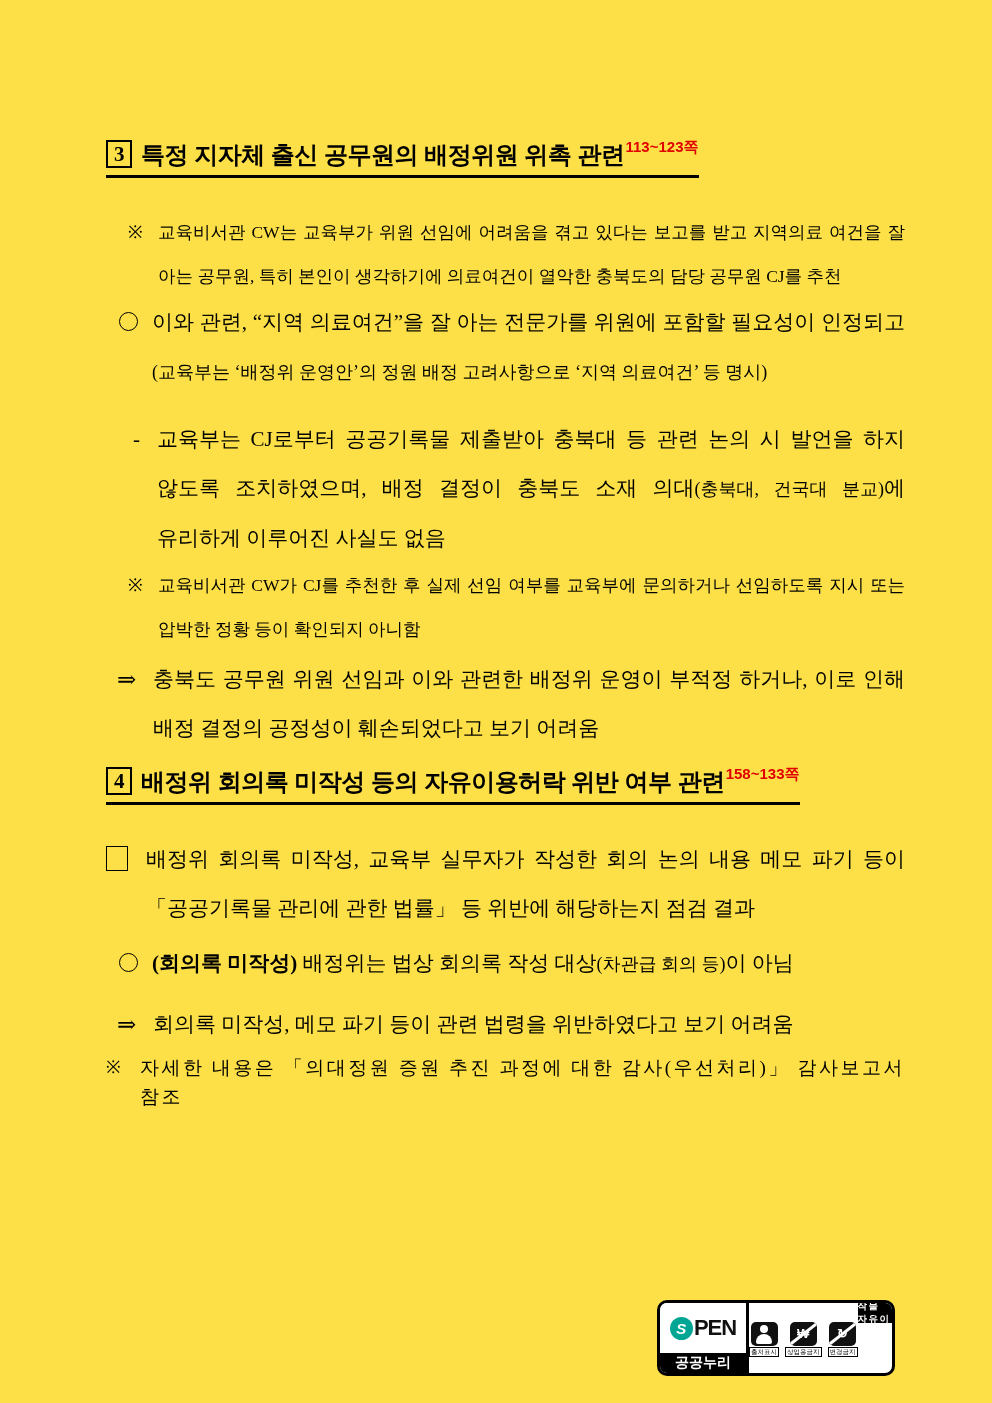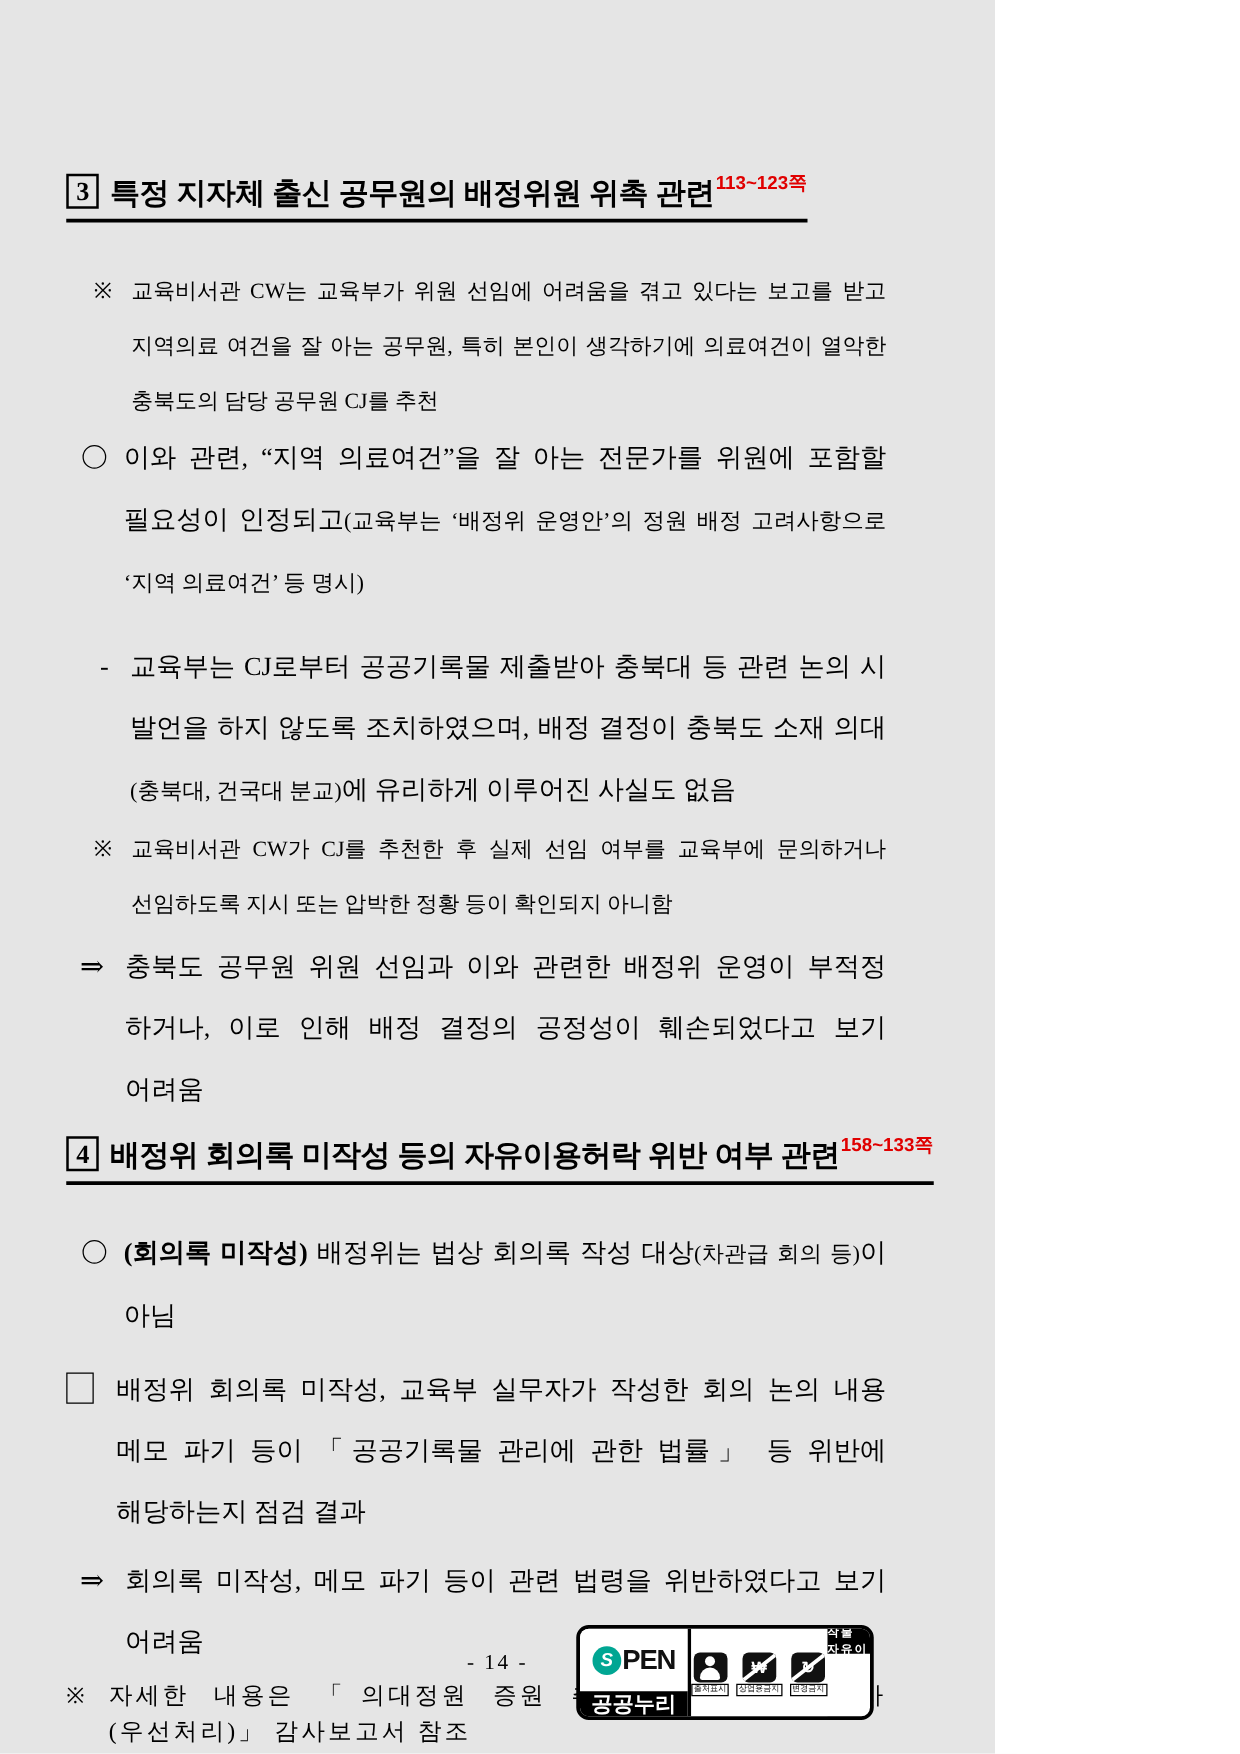--- a/index.html
+++ b/index.html
@@ -1,21 +1,21 @@
 <!DOCTYPE html>
 <html><head>
 <meta charset="utf-8">
 <style>
   html, body { margin:0; padding:0; background:#ffffff; }
   .page {
     position:relative;
-    width:796px; height:1403px;
+    width:992px; height:1403px;
     box-sizing:border-box;
-    padding:138px 87px 0 53px;
-    background:#e5e5e5;
+    padding:138px 87px 0 106px;
+    background:#fde047;
     font-family:"Liberation Serif","DejaVu Serif",serif;
     color:#000;
     overflow:hidden;
   }
   
   .heading { margin:0 0 32px 0; }
   .heading-inner {
     display:inline-block;
     border-bottom:3px solid #000;
     padding-bottom:5px;
@@ -105,21 +105,21 @@
   .open-o {
     width:23px; height:23px; border-radius:50%;
     background:#00a693; color:#fff;
     display:inline-flex; align-items:center; justify-content:center;
     font-weight:900; font-size:15px; font-style:italic;
   }
   .open-pen { font-weight:900; font-size:22px; letter-spacing:-1px; color:#111; }
   .kogl-bar {
     height:20px; background:#000; color:#fff;
     display:flex; align-items:center; justify-content:center;
-    font-size:17px; font-weight:700;
+    font-size:14px; font-weight:700;
   }
   .kogl-right { flex:1; display:flex; flex-direction:row; }
   .badge-row {
     flex:1; display:flex; align-items:center; justify-content:center; gap:6px;
     background:#fff; padding-top:2px;
   }
   .badge { display:flex; flex-direction:column; align-items:center; }
   .badge-box {
     position:relative; width:27px; height:24px;
     background:#111; border-radius:5px;
@@ -172,42 +172,41 @@
 
   <div class="block b-main b-arrow mb12">
     <span class="mk mk-arrow">⇒</span>
     <div class="txt">충북도 공무원 위원 선임과 이와 관련한 배정위 운영이 부적정 하거나, 이로 인해 배정 결정의 공정성이 훼손되었다고 보기 어려움</div>
   </div>
 
   <div class="heading h4">
     <span class="heading-inner"><span class="hnum">4</span><span>배정위 회의록 미작성 등의 자유이용허락 위반 여부 관련</span><span class="pref">158~133쪽</span></span>
   </div>
 
+  <div class="block b-main mb6">
+    <span class="mk"><span class="mk-square"></span></span>
+    <div class="txt">배정위 회의록 미작성, 교육부 실무자가 작성한 회의 논의 내용 메모 파기 등이 「공공기록물 관리에 관한 법률」 등 위반에 해당하는지 점검 결과</div>
+  </div>
+
   <div class="block b-main b-circle mb10">
     <span class="mk"><span class="mk-circle"></span></span>
     <div class="txt"><b>(회의록 미작성)</b><span> 배정위는 법상 회의록 작성 대상</span><span class="small">(차관급 회의 등)</span><span>이 아님</span></div>
   </div>
 
-  <div class="block b-main mb6">
-    <span class="mk"><span class="mk-square"></span></span>
-    <div class="txt">배정위 회의록 미작성, 교육부 실무자가 작성한 회의 논의 내용 메모 파기 등이 「공공기록물 관리에 관한 법률」 등 위반에 해당하는지 점검 결과</div>
-  </div>
-
 
   <div class="block b-main b-arrow mb4">
     <span class="mk mk-arrow">⇒</span>
     <div class="txt">회의록 미작성, 메모 파기 등이 관련 법령을 위반하였다고 보기 어려움</div>
   </div>
 
   <div class="block footnote">
     <span class="mk mk-note">※</span>
     <div class="txt">자세한 내용은 「의대정원 증원 추진 과정에 대한 감사(우선처리)」 감사보고서 참조</div>
   </div>
 
-  <div class="page-number">- 14 -</div>
 
   <div class="kogl">
     <div class="kogl-left">
       <div class="kogl-open">
         <span class="open-o">S</span>
           <span class="open-pen">PEN</span>
       </div>
       <div class="kogl-bar">공공누리</div>
     </div>
     <div class="kogl-right">

